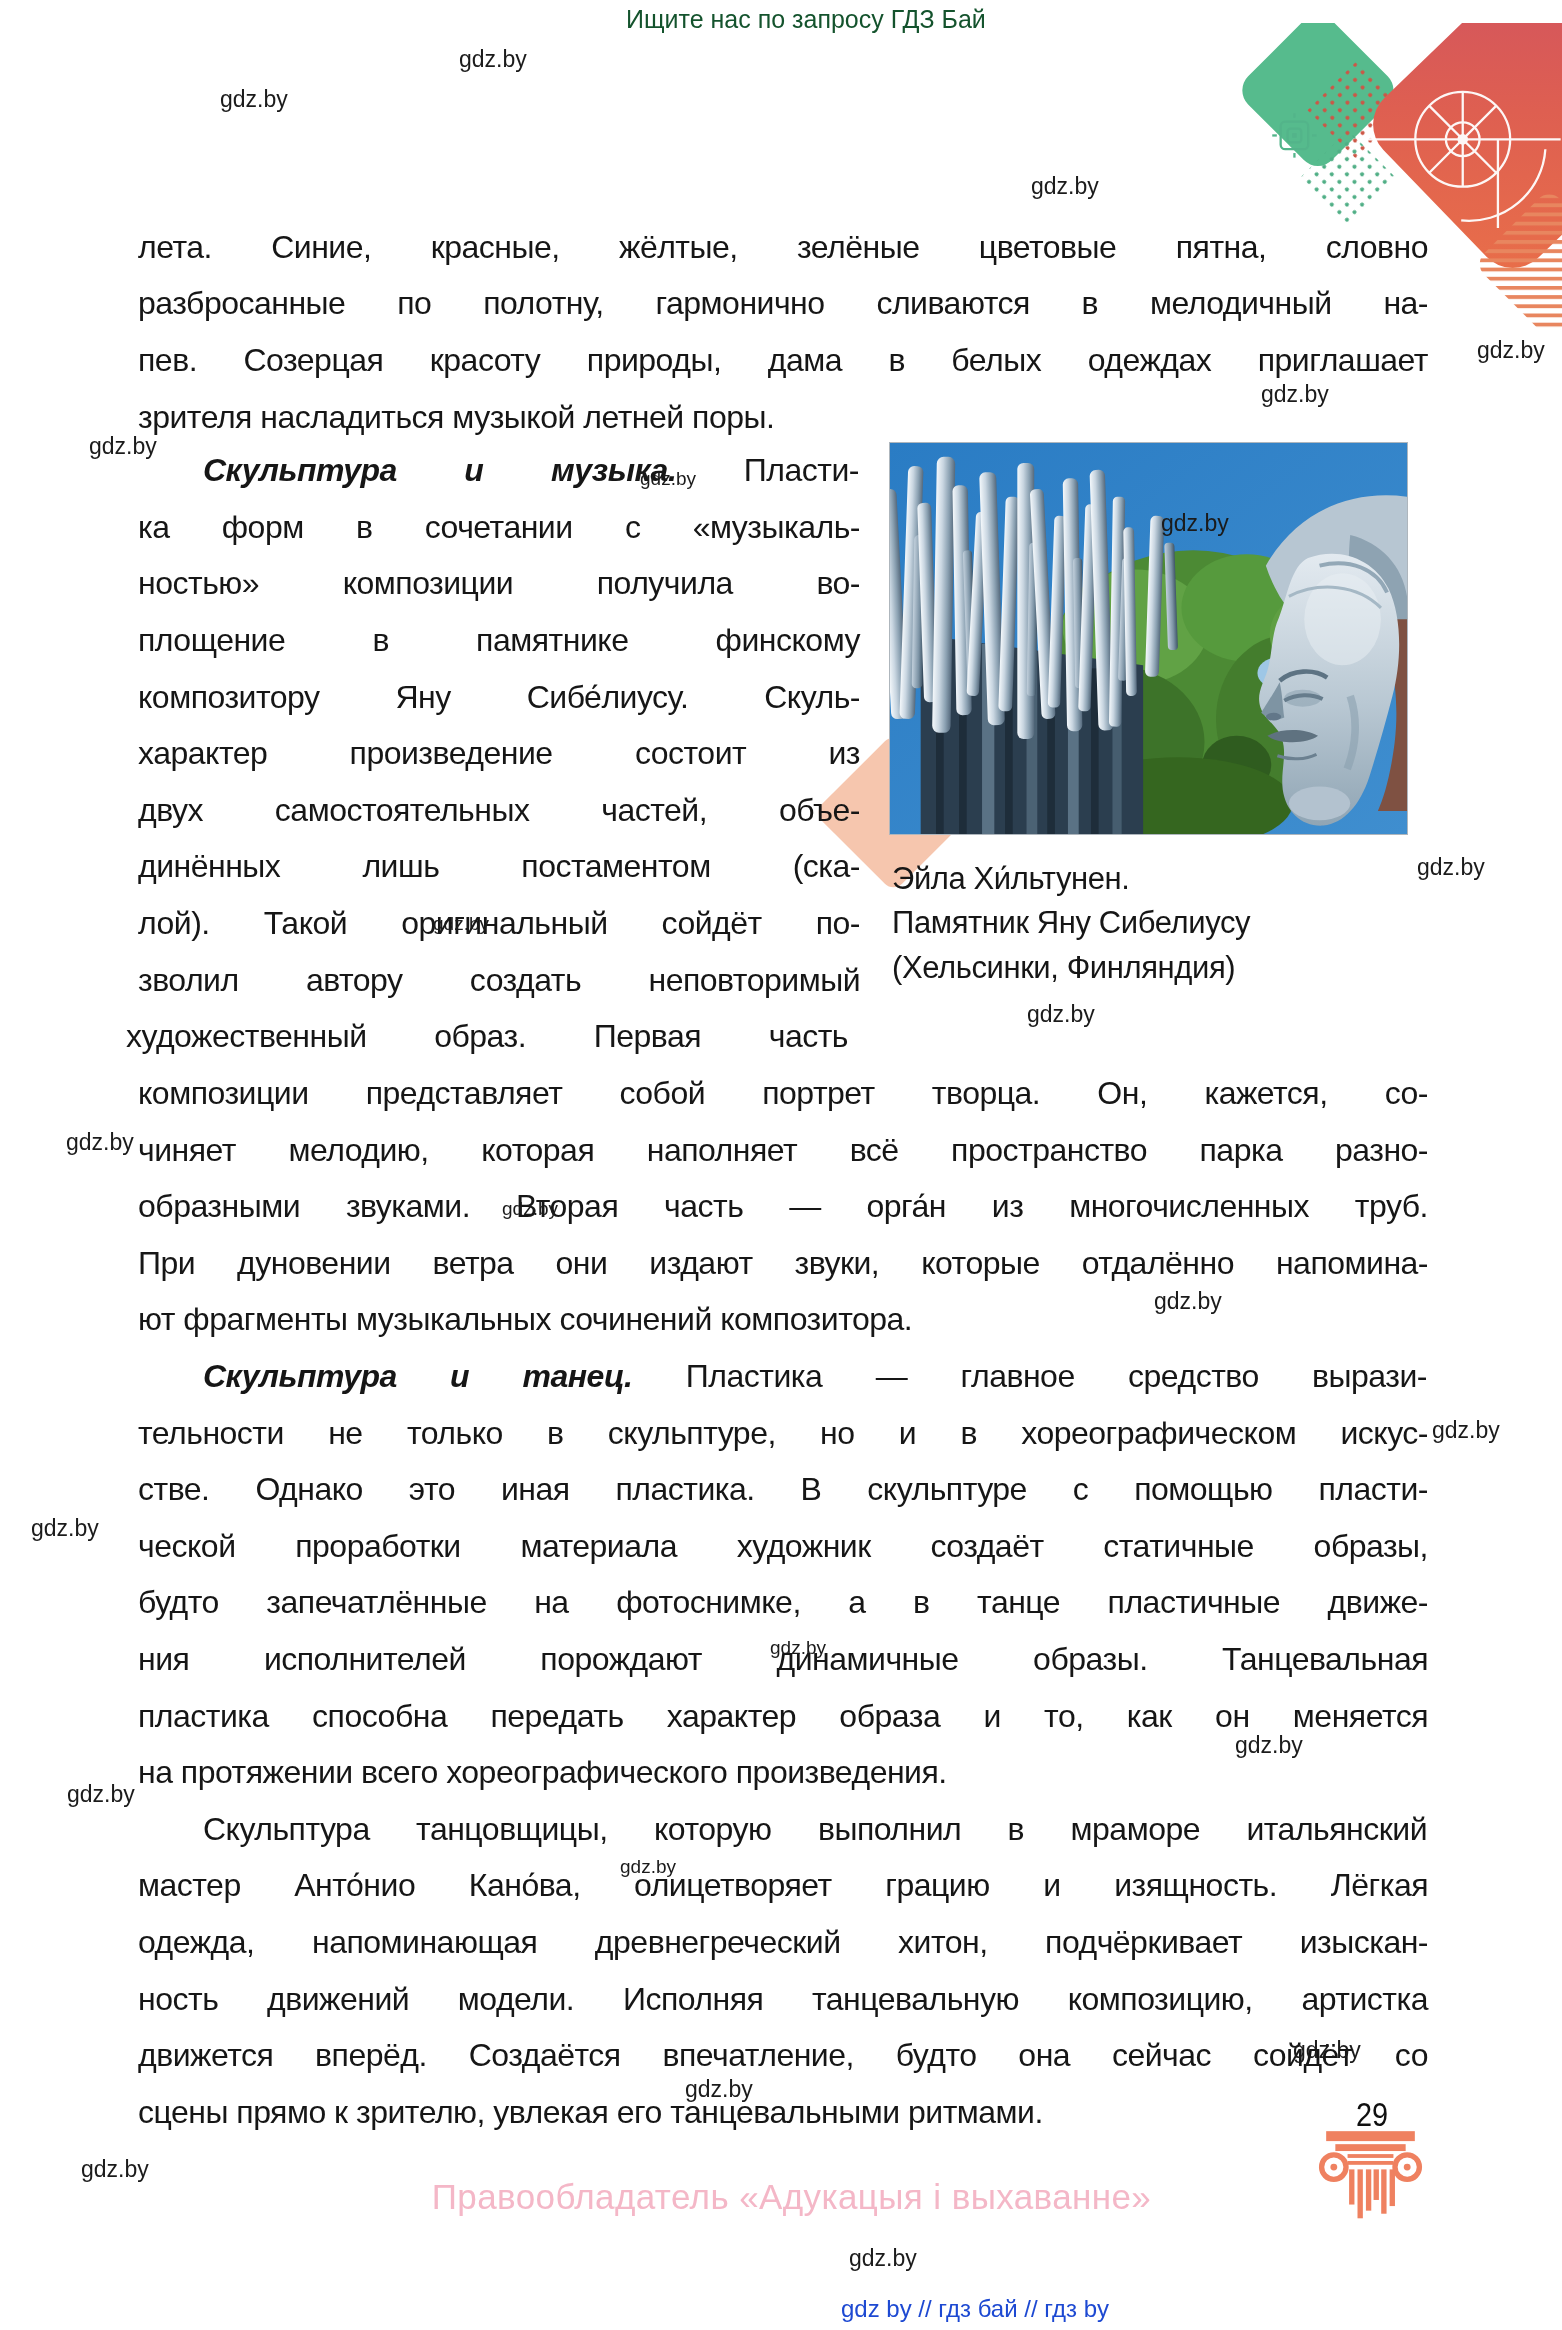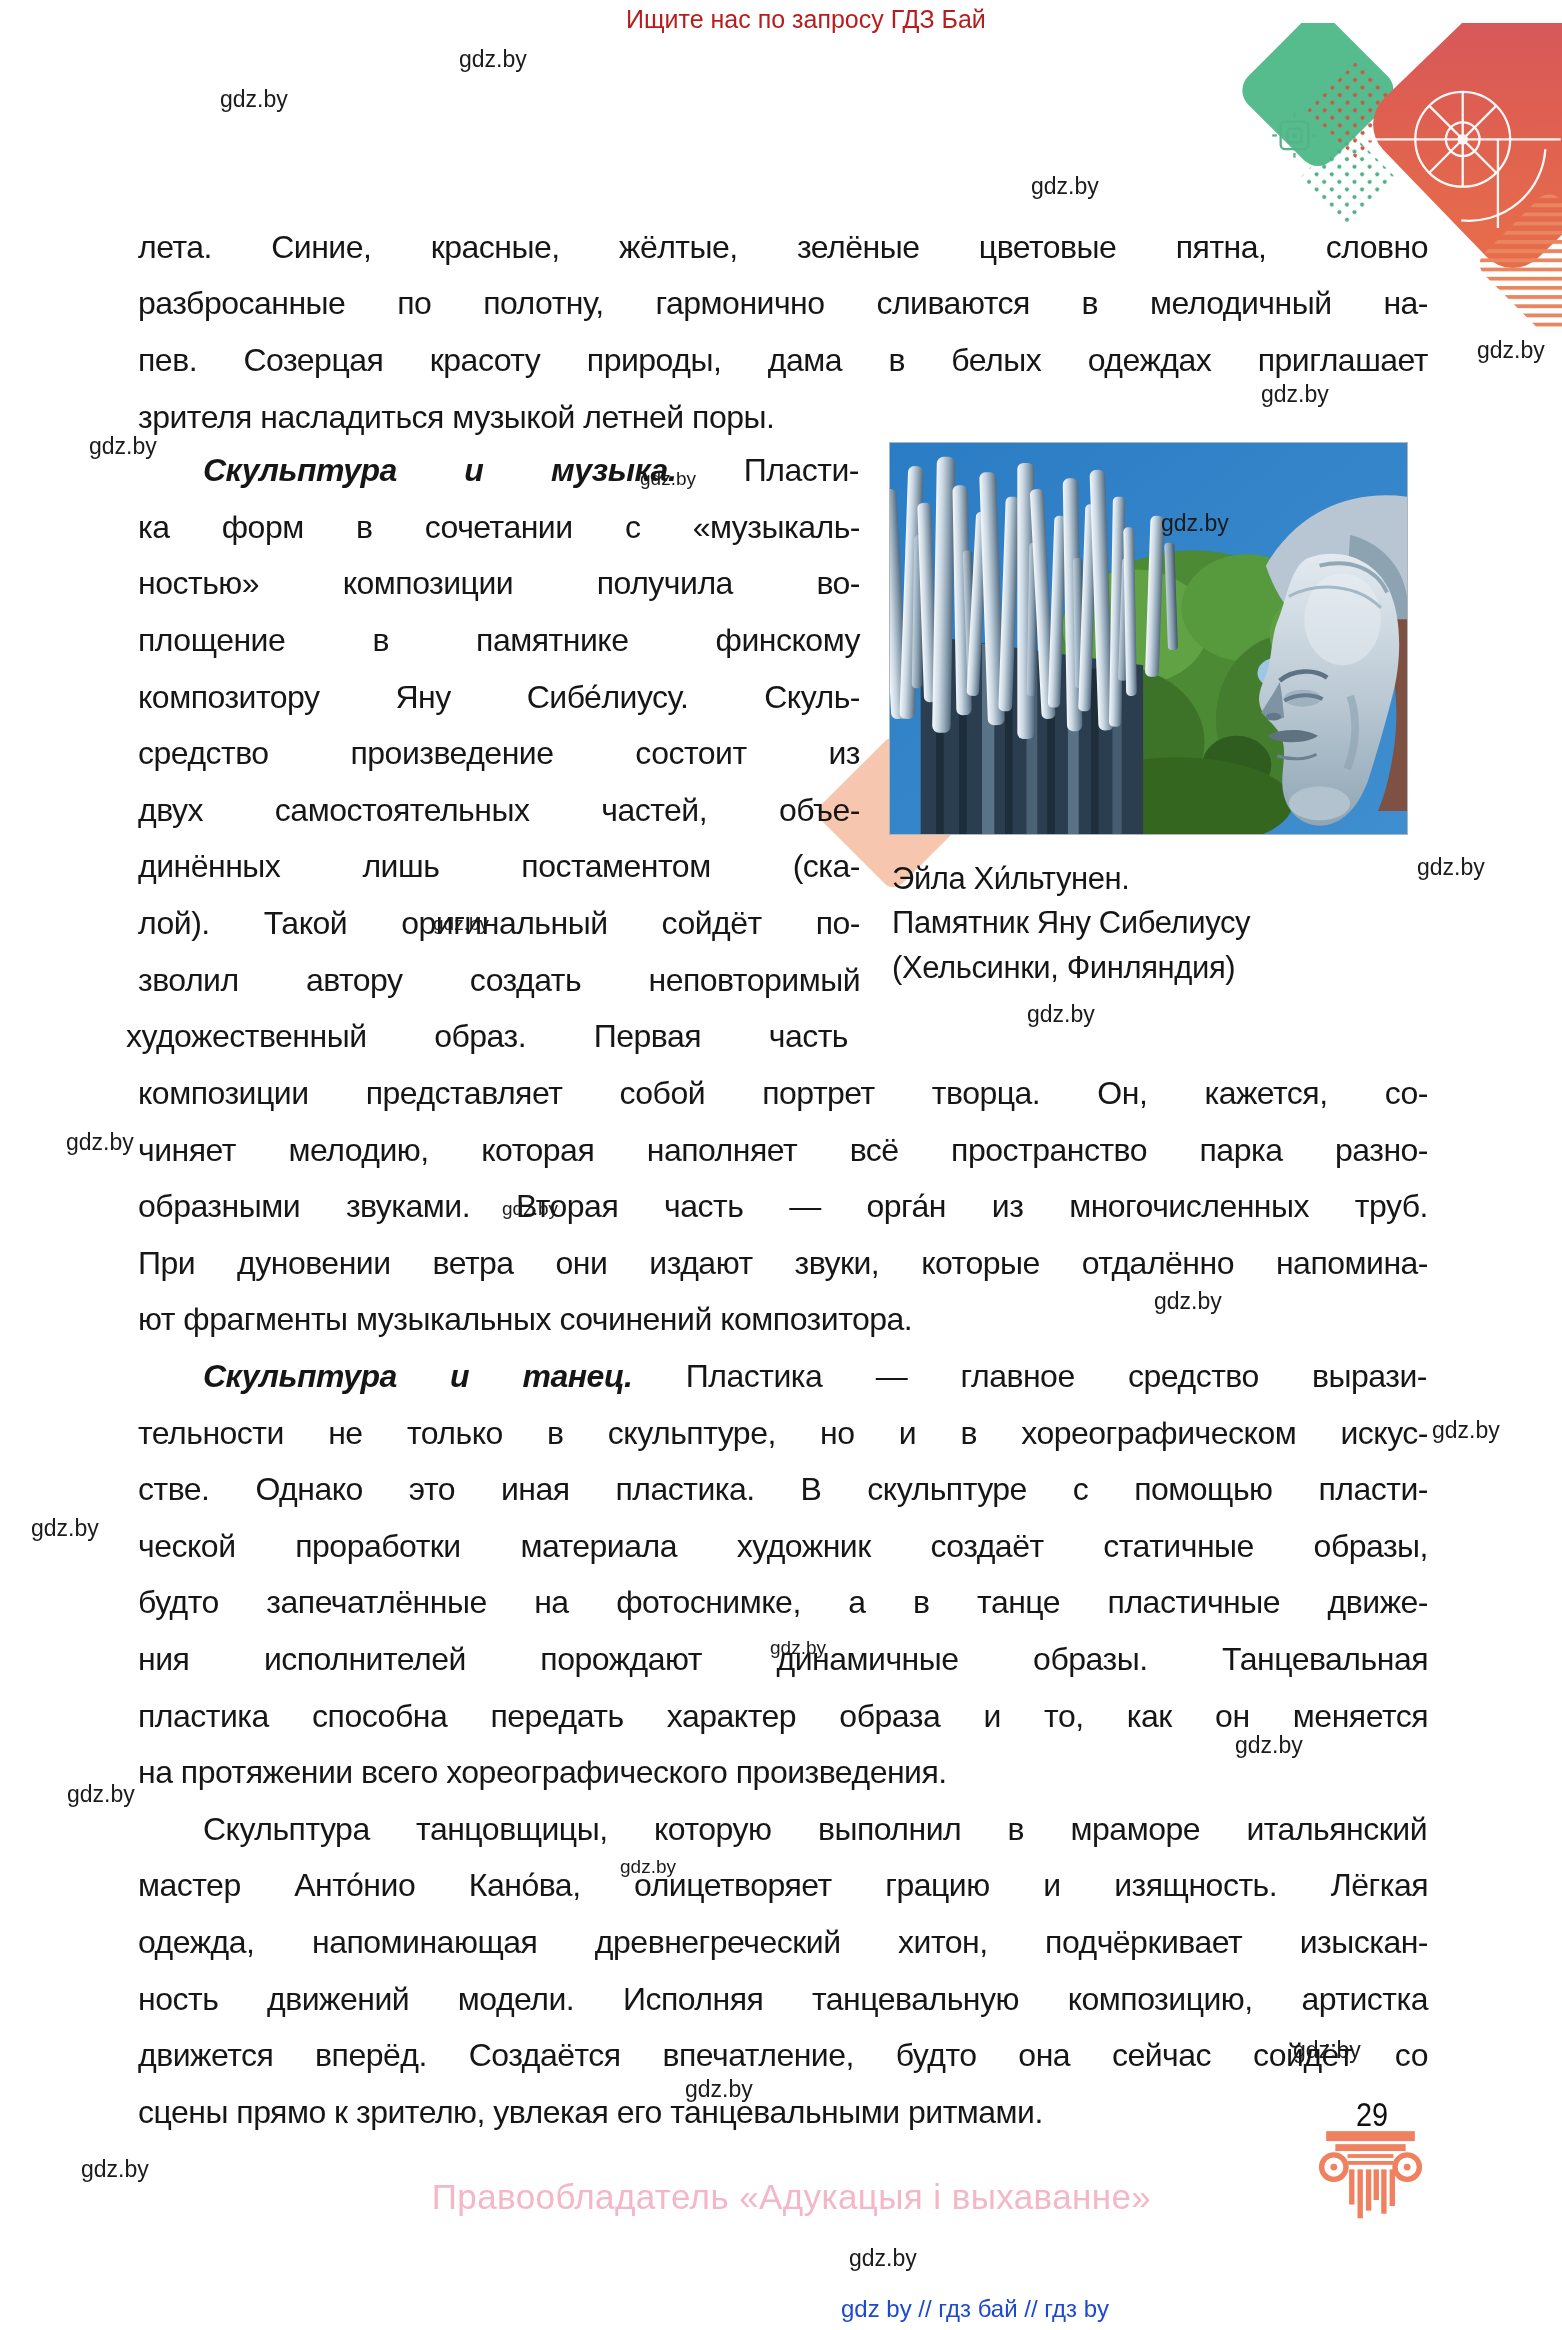--- a/index.html
+++ b/index.html
@@ -9,21 +9,21 @@
   
   .tl { position:absolute; font-size:32px; line-height:57px; height:57px; letter-spacing:-0.5px; z-index:10; }
   .jl { text-align:justify; text-align-last:justify; }
   .hd { font-weight:bold; font-style:italic; }
 
   
   .wm { position:absolute; font-size:23px; color:#1b1b1b; z-index:30; }
   .wm.sm { font-size:19px; }
 
   
-  .promo { position:absolute; left:626px; top:4.6px; font-size:25px; color:#b91c1c; z-index:20; white-space:nowrap; }
+  .promo { position:absolute; left:626px; top:4.6px; font-size:25px; color:#14532d; z-index:20; white-space:nowrap; }
   .copyright { position:absolute; left:298px; top:2177px; width:987px; text-align:center;
                font-size:35px; color:#f4b7c7; letter-spacing:0.4px; z-index:5; white-space:nowrap; }
   .pagenum { position:absolute; left:1340px; top:2095px; width:64px; text-align:center;
              font-size:34px; color:#101010; z-index:5; transform:scaleX(.85); }
   .links { position:absolute; left:497px; top:2295px; width:612px; text-align:right;
            font-size:24px; color:#1d49d2; z-index:5; white-space:nowrap; }
 
   
   .photo { position:absolute; left:889px; top:442px; width:519px; height:393px;
            border:1.5px solid #aeb6bd; box-sizing:border-box; z-index:2; background:#2e81c6; }
@@ -122,21 +122,21 @@
   <div class="tl jl" style="left:138px;top:275px;width:1290px"><span>разбросанные по полотну, гармонично сливаются в мелодичный на-</span></div>
   <div class="tl jl" style="left:138px;top:332px;width:1290px"><span>пев. Созерцая красоту природы, дама в белых одеждах приглашает</span></div>
   <div class="tl" style="left:138px;top:389px;width:1290px"><span>зрителя насладиться музыкой летней поры.</span></div>
 
   <div class="tl jl" style="left:203px;top:442px;width:656px"><span class="hd">Скульптура и музыка.</span>
 <span>Пласти-</span></div>
   <div class="tl jl" style="left:138px;top:499px;width:722px"><span>ка форм в сочетании с «музыкаль-</span></div>
   <div class="tl jl" style="left:138px;top:555px;width:722px"><span>ностью» композиции получила во-</span></div>
   <div class="tl jl" style="left:138px;top:612px;width:722px"><span>площение в памятнике финскому</span></div>
   <div class="tl jl" style="left:138px;top:669px;width:722px"><span>композитору Яну Сибе́лиусу. Скуль-</span></div>
-  <div class="tl jl" style="left:138px;top:725px;width:722px"><span>средство произведение состоит из</span></div>
+  <div class="tl jl" style="left:138px;top:725px;width:722px"><span>характер произведение состоит из</span></div>
   <div class="tl jl" style="left:138px;top:782px;width:722px"><span>двух самостоятельных частей, объе-</span></div>
   <div class="tl jl" style="left:138px;top:838px;width:722px"><span>динённых лишь постаментом (ска-</span></div>
   <div class="tl jl" style="left:138px;top:895px;width:722px"><span>лой). Такой оригинальный сойдёт по-</span></div>
   <div class="tl jl" style="left:138px;top:952px;width:722px"><span>зволил автору создать неповторимый</span></div>
   <div class="tl jl" style="left:126px;top:1008px;width:722px"><span>художественный образ. Первая часть</span></div>
 
   <div class="tl jl" style="left:138px;top:1065px;width:1290px"><span>композиции представляет собой портрет творца. Он, кажется, со-</span></div>
   <div class="tl jl" style="left:138px;top:1122px;width:1290px"><span>чиняет мелодию, которая наполняет всё пространство парка разно-</span></div>
   <div class="tl jl" style="left:138px;top:1178px;width:1290px"><span>образными звуками. Вторая часть — орга́н из многочисленных труб.</span></div>
   <div class="tl jl" style="left:138px;top:1235px;width:1290px"><span>При дуновении ветра они издают звуки, которые отдалённо напомина-</span></div>

